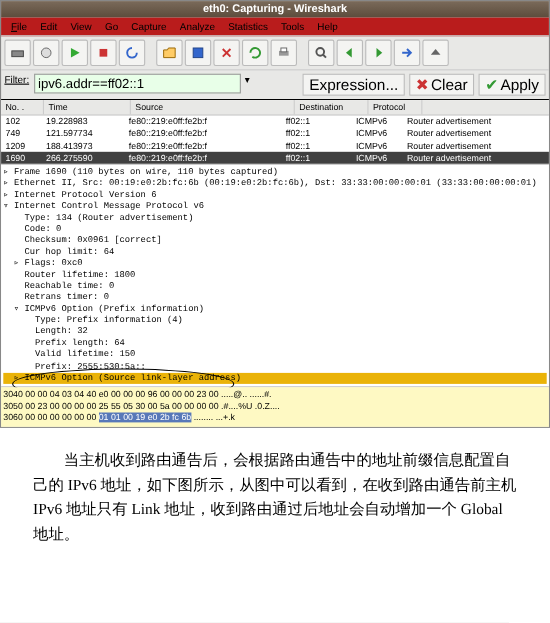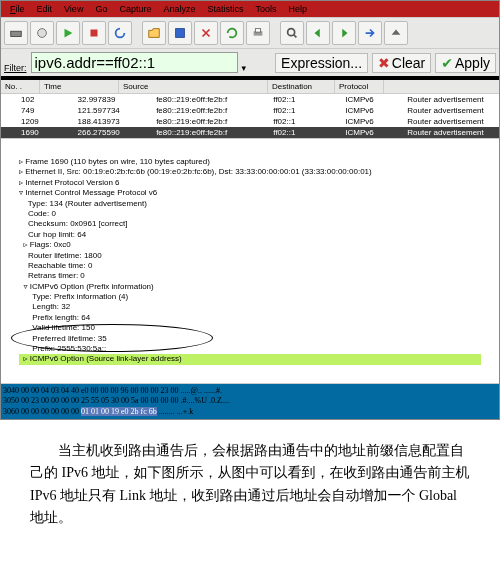--- a/index.html
+++ b/index.html
@@ -4,41 +4,42 @@
 <style>
 body{margin:0;font-family:sans-serif;font-size:9px;background:#fff;color:#000;width:500px}
 .window{border:1px solid #888;background:#e8e8e6}
 .titlebar{background:linear-gradient(#7a6a5a,#5c4c3c);color:#fff;text-align:center;font-size:10px;padding:2px;font-weight:bold}
 .menubar{background:#b91c1c;padding:2px 4px;display:flex;gap:2px;border-bottom:1px solid #ccc}
 .menubar span{padding:1px 5px;cursor:default}
 .menubar span u{text-decoration:underline}
 .toolbar{display:flex;gap:2px;padding:3px;border-bottom:1px solid #ccc;align-items:center}
 .tbtn{width:22px;height:22px;border:1px solid #bbb;background:#f4f4f2;display:flex;align-items:center;justify-content:center;border-radius:2px}
 .tbtn svg{width:14px;height:14px}
-.filterbar{display:flex;align-items:flex-end;padding:3px;gap:4px;border-bottom:4px solid #000000}
-.filterbar input{flex:0 0 180px;font-size:15px;padding:1px 3px;border:1px solid #999;background:#e8ffe8}
+.filterbar{display:flex;align-items:flex-start;padding:3px;gap:4px;border-bottom:1px solid #000000}
+.filterbar input{flex:0 0 180px;font-size:12px;padding:1px 3px;border:1px solid #999;background:#e8ffe8}
 .fbtn{border:1px solid #bbb;background:#f4f4f2;padding:1px 5px;font-size:14px;display:flex;align-items:center;gap:2px}
 .packets{background:#fff}
 .phead{display:flex;background:#e8e8e6;border-bottom:1px solid #ccc;font-size:8px}
 .phead div{padding:2px 4px;border-right:1px solid #ccc}
 .prow{display:flex;font-size:8px}
-.prow div{padding:1px 20px;white-space:nowrap;overflow:hidden}
+.prow div{padding:1px 4px;white-space:nowrap;overflow:hidden}
 .c-no{width:30px}.c-time{width:70px}.c-src{width:140px}.c-dst{width:58px}.c-proto{width:40px}.c-info{width:130px}
 .prow.sel{background:#404040;color:#fff}
-.details{background:#fff;border-top:1px solid #ccc;border-bottom:1px solid #ccc;font-size:8px;padding:18px;font-family:Liberation Sans, sans-serif;line-height:1.3}
+.details{background:#fff;border-top:1px solid #ccc;border-bottom:1px solid #ccc;font-size:8px;padding:2px;font-family:Liberation Mono, monospace;line-height:1.3}
 .details div{white-space:pre}
-.hexpane{background:#0369a1;font-family:Liberation Serif, serif;font-size:8px;padding:2px;line-height:1.3;position:relative}
+.hexpane{background:#fef9c3;font-family:Liberation Sans, sans-serif;font-size:8px;padding:2px;line-height:1.3;position:relative}
 .hexsel{background:#5878b8;color:#fff}
 .circle{position:absolute;border:1px solid #000;border-radius:50%;pointer-events:none}
 .caption{font-family:"SimSun","宋体",serif;font-size:14px;padding:20px 30px;line-height:1.6;text-indent:2em}
 </style>
 </head>
 <body>
 
 <div class="window">
+<div class="titlebar">eth0: Capturing - Wireshark</div>
 
 <div class="menubar">
 <span><u>F</u>ile</span>
 <span>Edit</span>
 <span>View</span>
 <span>Go</span>
 <span>Capture</span>
 <span>Analyze</span>
 <span>Statistics</span>
 <span>Tools</span>
@@ -149,21 +150,21 @@
 <div class="phead">
 <div class="c-no">No. .</div>
 <div class="c-time">Time</div>
 <div class="c-src">Source</div>
 <div class="c-dst">Destination</div>
 <div class="c-proto">Protocol</div>
 </div>
 <div id="packet-rows">
         <div class="prow">
           <div class="c-no">102</div>
-          <div class="c-time">32.997839</div>
+          <div class="c-time">19.228983</div>
           <div class="c-src">fe80::219:e0ff:fe2b:f</div>
           <div class="c-dst">ff02::1</div>
           <div class="c-proto">ICMPv6</div>
           <div class="c-info">Router advertisement</div>
         </div>
         <div class="prow">
           <div class="c-no">749</div>
           <div class="c-time">121.597734</div>
           <div class="c-src">fe80::219:e0ff:fe2b:f</div>
           <div class="c-dst">ff02::1</div>
@@ -200,23 +201,22 @@
 <div>    Cur hop limit: 64</div>
 <div>  ▹ Flags: 0xc0</div>
 <div>    Router lifetime: 1800</div>
 <div>    Reachable time: 0</div>
 <div>    Retrans timer: 0</div>
 <div>  ▿ ICMPv6 Option (Prefix information)</div>
 <div>      Type: Prefix information (4)</div>
 <div>      Length: 32</div>
 <div>      Prefix length: 64</div>
 <div>      Valid lifetime: 150</div>
-<div>      Preferred lifetime: 35</div>
 <div>      Prefix: 2555:530:5a::</div>
-<div style="background:#bef264">  ▹ ICMPv6 Option (Source link-layer address)</div>
+<div style="background:#eab308">  ▹ ICMPv6 Option (Source link-layer address)</div>
 <div class="circle" style="width:200px;height:26px;left:10px;top:185px"></div>
 </div>
 
 <div class="hexpane">
 <div>3040  00 00 04 03 04 40 e0 00  00 00 96 00 00 00 23 00   .....@.. ......#.</div>
 <div>3050  00 23 00 00 00 00 25 55  05 30 00 5a 00 00 00 00   .#....%U .0.Z....</div>
 <div><span>3060  00 00 00 00 00 00 </span><span class="hexsel">01 01  00 19 e0 2b fc 6b</span><span>        ........ ...+.k</span></div>
 </div>
 </div>
 

